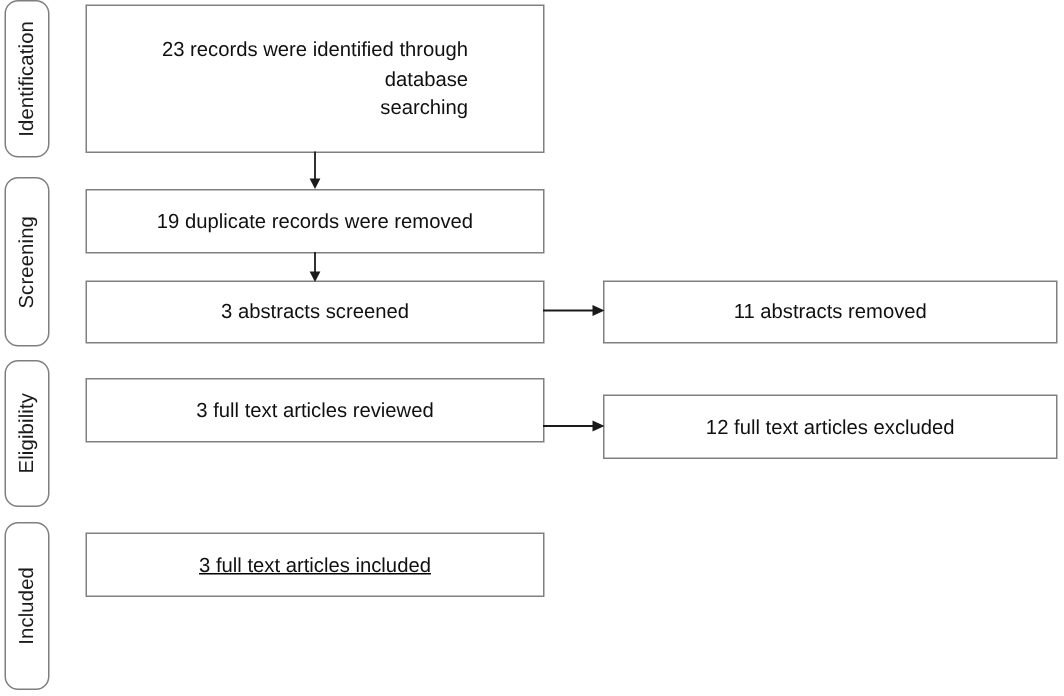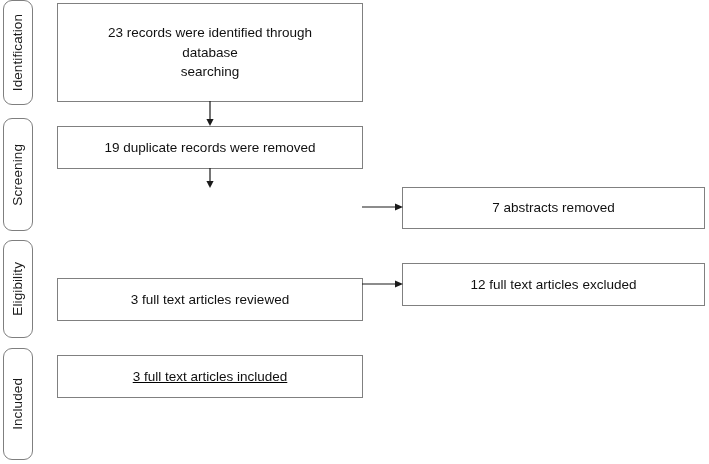--- a/index.html
+++ b/index.html
@@ -52,20 +52,21 @@
     align-items: center;
     justify-content: center;
     text-align: center;
   }
   .flow-box .box-text {
     font-size: 13.5px;
     color: #101010;
     line-height: 1.45;
     padding: 0 6px;
     white-space: pre-line;
+    text-align: right;
   }
 
   
   .connector {
     position: absolute;
   }
   .connector svg {
     display: block;
     overflow: visible;
   }
@@ -94,31 +95,34 @@
   <div class="flow-box" style="left:57px; top:3px; width:306px; height:99px;">
     <span class="box-text">23 records were identified through
 database
 searching</span>
   </div>
 
   <div class="flow-box" style="left:57px; top:126px; width:306px; height:43px;">
     <span class="box-text">19 duplicate records were removed</span>
   </div>
 
+  <div class="flow-box" style="left:57px; top:187px; width:306px; height:42px;">
+    <span class="box-text">3 abstracts screened</span>
+  </div>
 
-  <div class="flow-box" style="left:57px; top:278px; width:306px; height:43px;">
+  <div class="flow-box" style="left:57px; top:252px; width:306px; height:43px;">
     <span class="box-text">3 full text articles reviewed</span>
   </div>
 
   <div class="flow-box" style="left:57px; top:355px; width:306px; height:43px;text-decoration:underline;">
     <span class="box-text">3 full text articles included</span>
   </div>
 
   <div class="flow-box" style="left:402px; top:187px; width:303px; height:42px;">
-    <span class="box-text">7 abstracts removed</span>
+    <span class="box-text">11 abstracts removed</span>
   </div>
 
   <div class="flow-box" style="left:402px; top:263px; width:303px; height:43px;">
     <span class="box-text">12 full text articles excluded</span>
   </div>
 
   <div class="connector" style="left:203px; top:101px; width:14px; height:26px;">
     <svg width="14" height="26" viewBox="0 0 14 26">
       <line x1="7" y1="0" x2="7" y2="20" stroke="#1a1a1a" stroke-width="1.2"></line>
       <polygon points="7,25 3.4,18 10.6,18" fill="#1a1a1a"></polygon>

